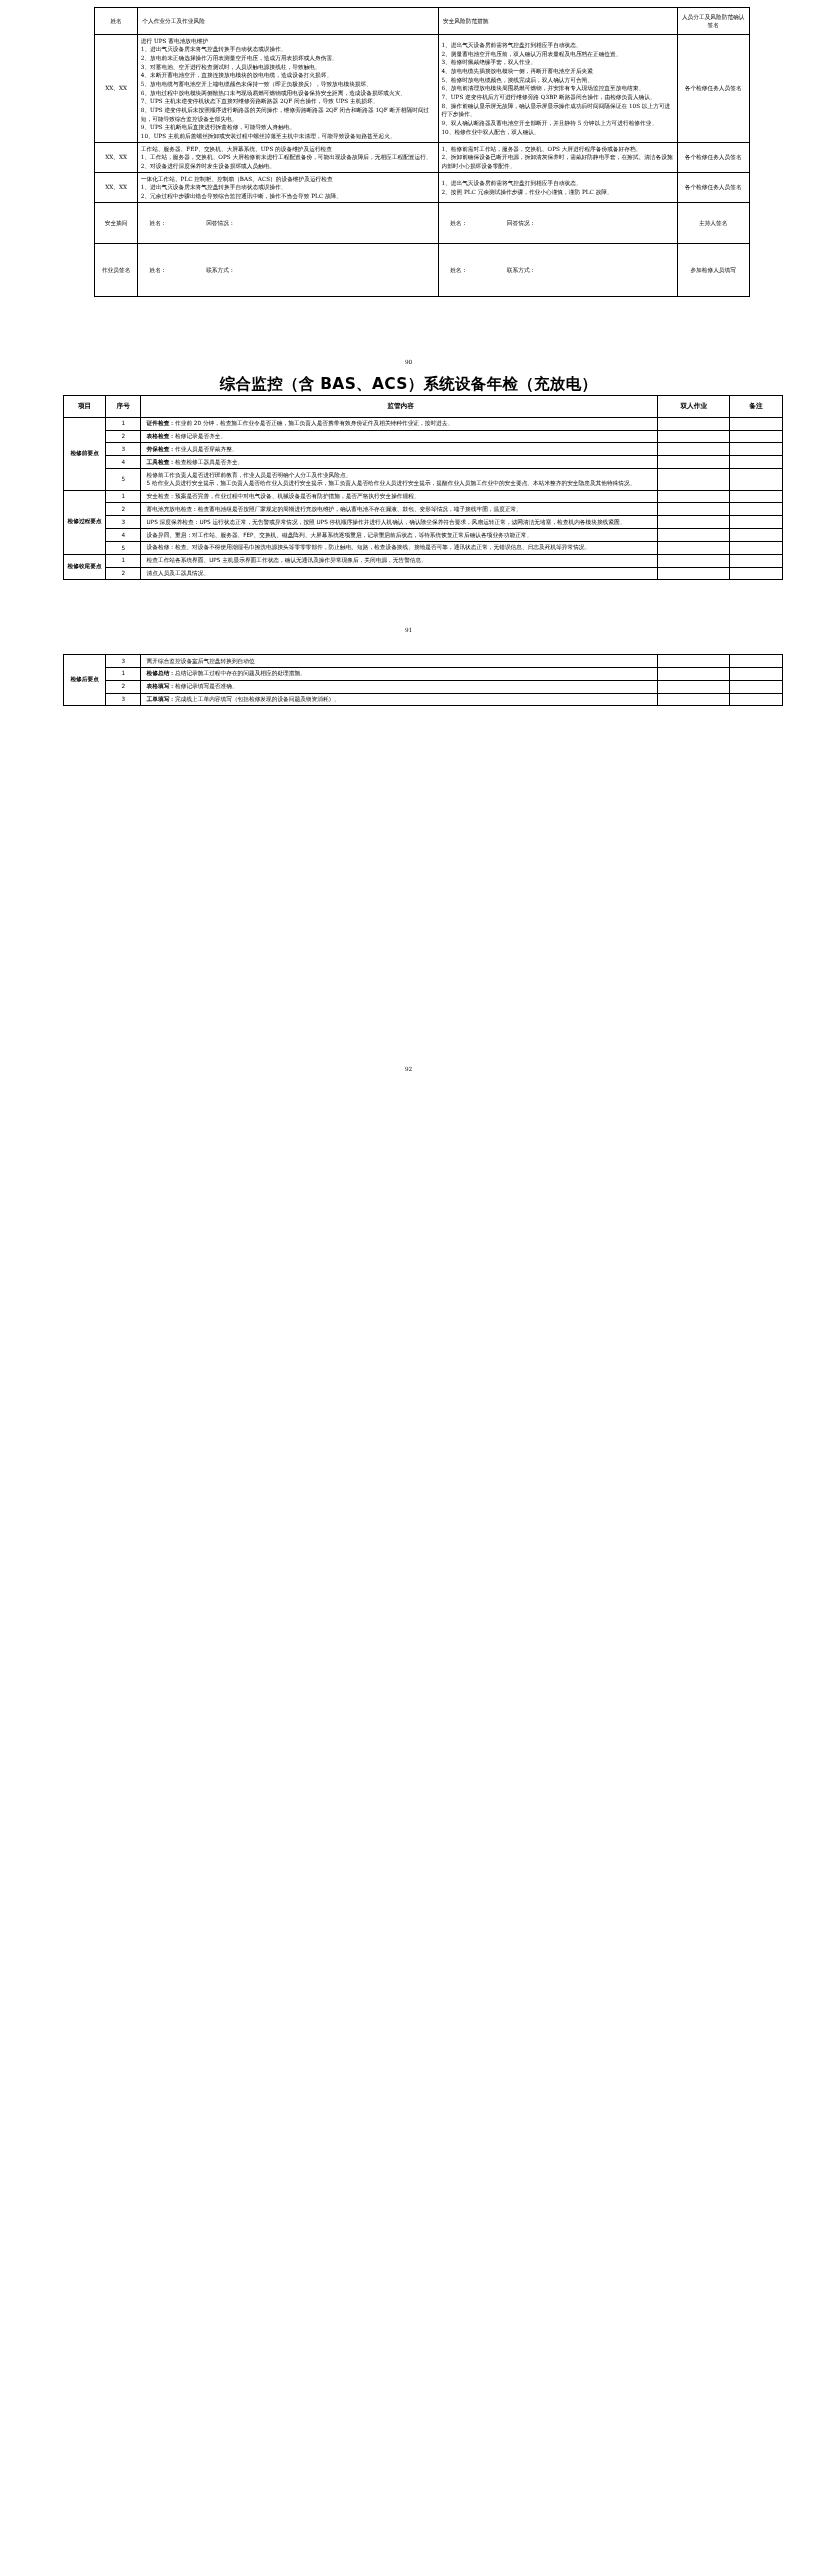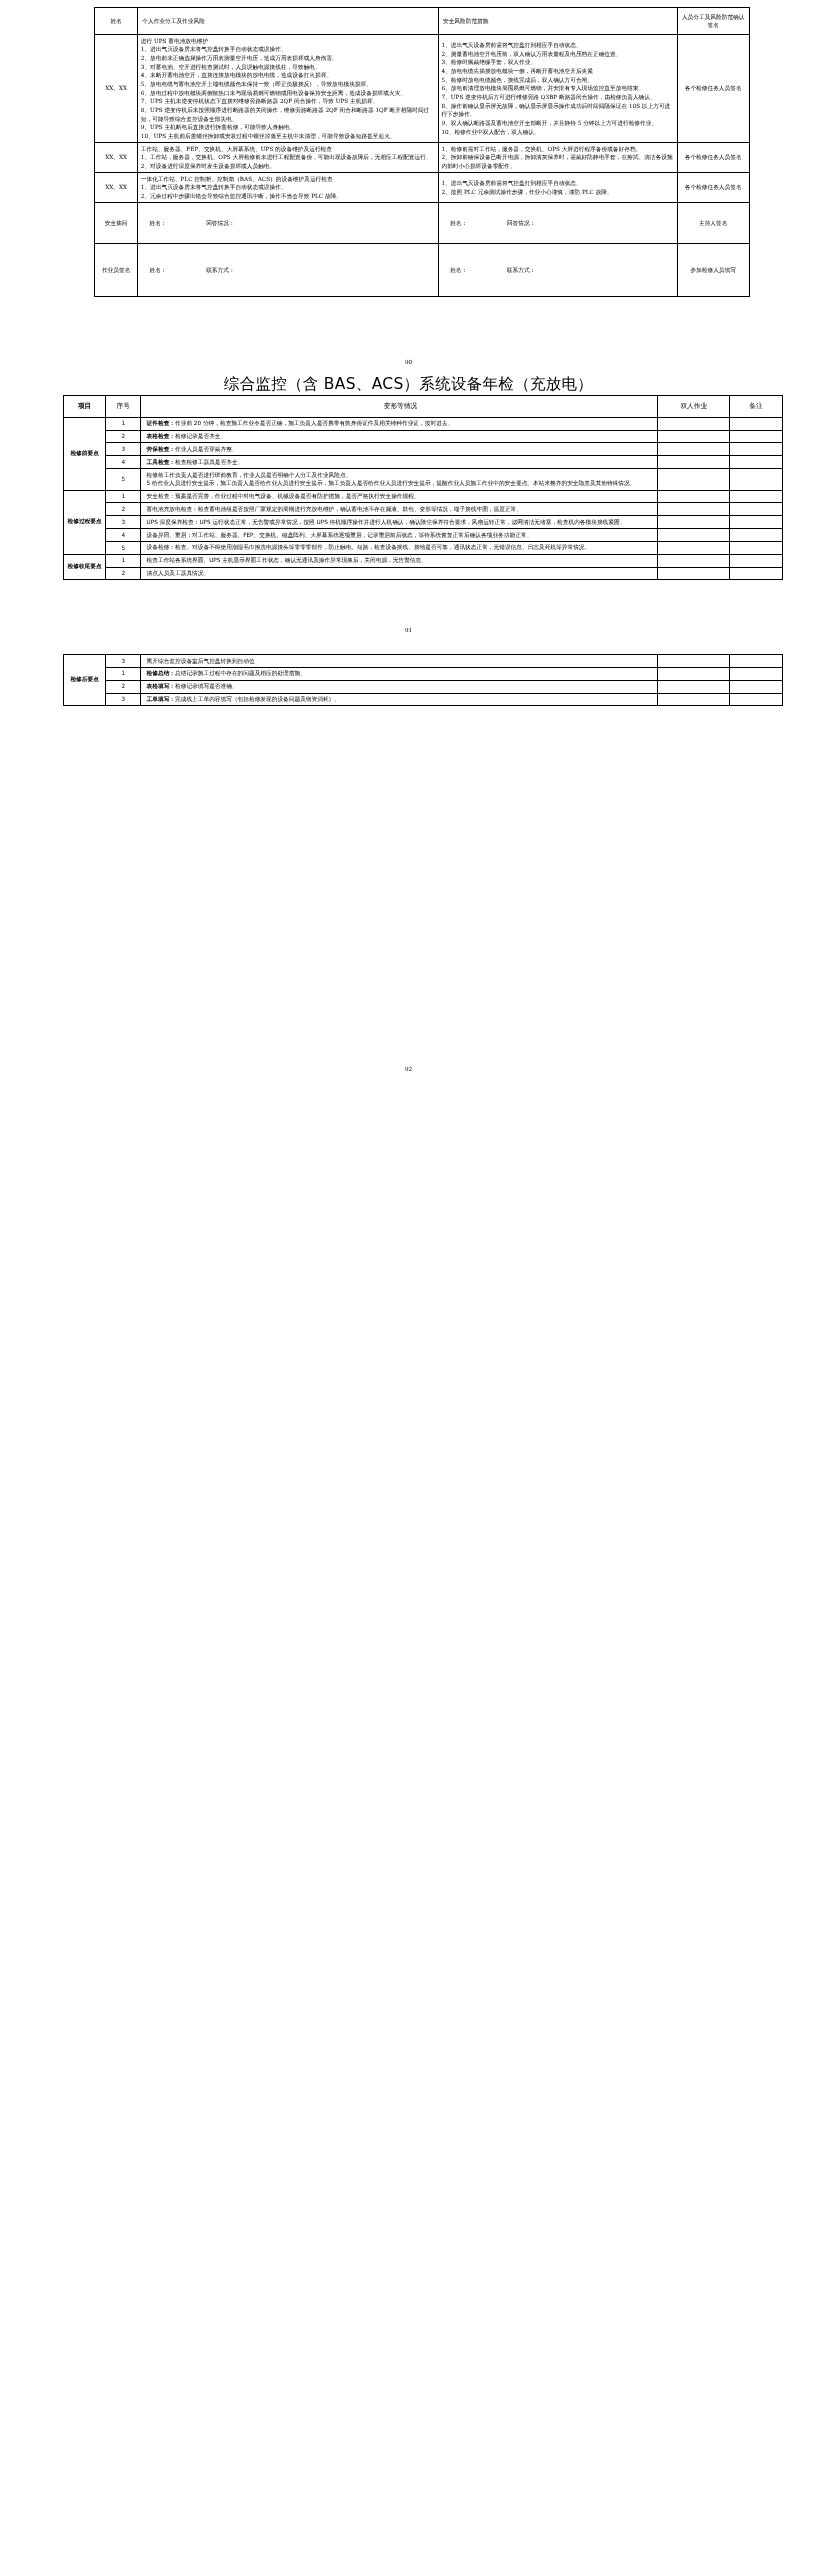--- a/index.html
+++ b/index.html
@@ -49,21 +49,21 @@
 
   
   .pagenum{
     text-align:center;font-size:5.7px;margin:0;padding:0;
     font-family:"DejaVu Serif","Liberation Serif",serif;
   }
   .sec2{padding-top:0px;}
   .doc-title{
     text-align:center;
     font-family:"DejaVu Sans","Liberation Sans",sans-serif;
-    font-weight:normal;
+    font-weight:bold;
     font-size:15.5px;
     line-height:1.42;
     letter-spacing:0.3px;
     margin:8.2px 0 0 0;
     padding:0 62px;
   }
   .meta{
     margin:13.4px 0 5.2px 0;
     padding:0 62px 0 67px;
     font-family:"DejaVu Sans","Liberation Sans",sans-serif;
@@ -74,21 +74,21 @@
   .meta .mcell{width:33.33%;}
 
   
   .sec2 table.doc{width:693px;margin:0 0 16px 63px;}
   .sec2 td{font-family:"DejaVu Sans","Liberation Sans",sans-serif;font-size:5.7px;}
   .sec2 .c-proj{width:36px;text-align:center;font-weight:bold;line-height:1.4;}
   .sec2 .c-no  {width:29px;text-align:center;}
   .sec2 .c-cont{width:508px;text-align:left;padding-left:5.2px;line-height:1.55;}
   .sec2 .c-done{width:66px;}
   .sec2 .c-rem {width:46px;}
-  .sec2 thead td{height:17.5px;text-align:center;font-weight:normal;font-size:6.7px;}
+  .sec2 thead td{height:17.5px;text-align:center;font-weight:bold;font-size:6.7px;}
   .sec2 .c-cont b{font-weight:bold;}
   .sec2 .cell-text{white-space:pre-line;}
 
   .gap-a{height:62px;}
   .gap-b{height:31px;}
   .gap-c{height:340px;}
   .gap-d{height:20.6px;}
   .botnum{text-align:center;font-size:5.7px;padding-top:4.1px;}
 </style>
 </head>
@@ -192,21 +192,21 @@
     <div class="doc-title">
       <div>综合监控（含 BAS、ACS）系统设备年检（充放电）</div>
     </div>
 
 
     <table class="doc">
       <thead>
         <tr>
           <td class="c-proj">项目</td>
           <td class="c-no">序号</td>
-          <td class="c-cont" style="text-align:center;">变形等情况</td>
+          <td class="c-cont" style="text-align:center;">监管内容</td>
           <td class="c-done">双人作业</td>
           <td class="c-rem">备注</td>
         </tr>
       </thead>
       <tbody>
           <tr>
             <td class="c-proj" rowspan="5">检修前要点</td>
             <td class="c-no">1</td>
             <td class="c-cont cell-text"><b>证件检查：</b>作业前 20 分钟，检查施工作业令是否正确，施工负责人是否携带有效身份证件及相关特种作业证，按时进去。</td>
             <td class="c-done"></td>

